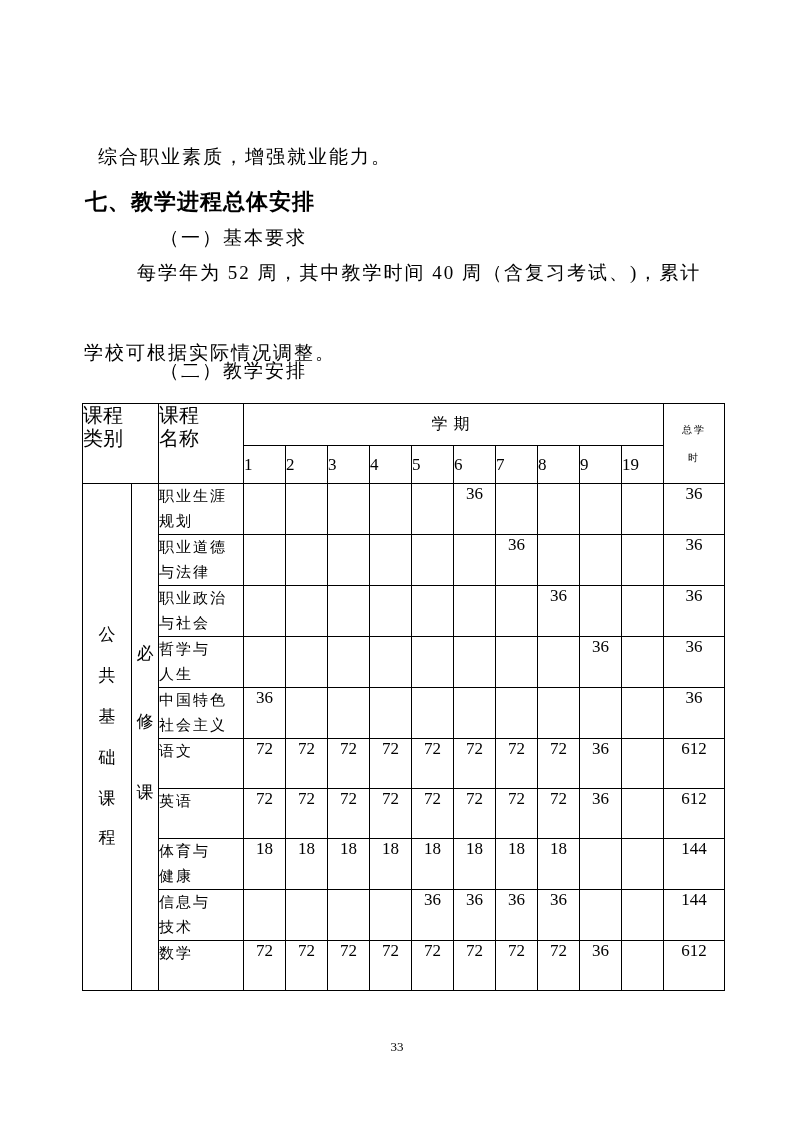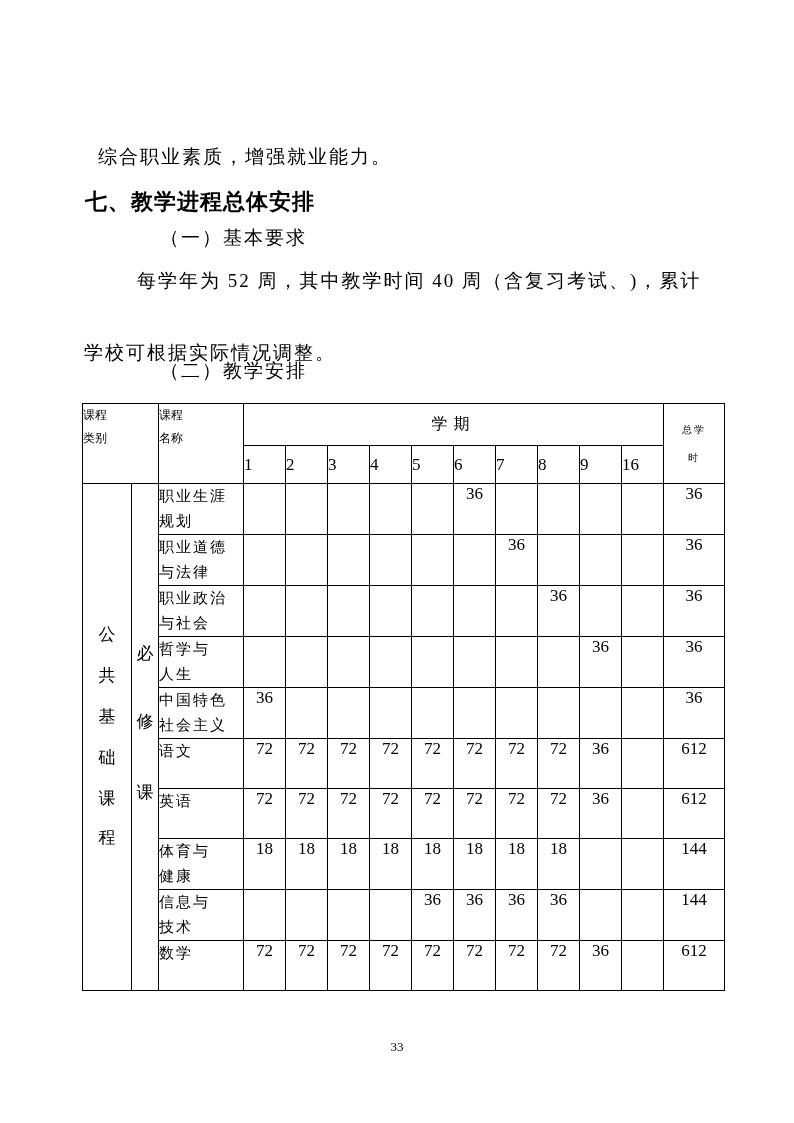--- a/index.html
+++ b/index.html
@@ -32,21 +32,21 @@
     font-weight:400;
     font-family:"Liberation Serif","DejaVu Serif",serif;
     overflow:hidden;
   }
   tr.hrow1 { height:42px; }
   tr.hrow2 { height:38px; }
   tr.brow  { height:50px; }
   .hdr-left {
     text-align:left; vertical-align:top;
     padding:5px 0 0 9px;
-    font-size:12px; line-height:23px;
+    font-size:20px; line-height:23px;
     white-space:pre-line;
   }
   .hdr-sem { text-align:center; vertical-align:middle; font-size:16px; letter-spacing:6px; }
   .hdr-total {
     text-align:center; vertical-align:middle;
     font-size:10px; line-height:28px;
     white-space:pre-line; letter-spacing:2px;
   }
   .sem-num { text-align:left; vertical-align:middle; padding-left:12px; font-size:17px; }
   .name-cell {
@@ -78,21 +78,21 @@
 <body>
 
 <div class="page">
 
   <div class="abs body-text" style="left:98px; top:146px;">综合职业素质，增强就业能力。</div>
 
   <div class="abs heading" style="left:85px; top:187px;">七、教学进程总体安排</div>
 
   <div class="abs body-text" style="left:160px; top:227px;text-align:right;">（一）基本要求</div>
 
-  <div class="abs body-text" style="left:137px; top:262px;margin-top:8px;">每学年为 52 周，其中教学时间 40 周（含复习考试、)，累计</div>
+  <div class="abs body-text" style="left:137px; top:262px;">每学年为 52 周，其中教学时间 40 周（含复习考试、)，累计</div>
 
 
   <div class="abs body-text" style="left:84px; top:342px;">学校可根据实际情况调整。</div>
 
   <div class="abs body-text" style="left:160px; top:360px;">（二）教学安排</div>
 
   <table class="course">
     <colgroup>
       <col style="width:49px">
         <col style="width:27px">
@@ -122,21 +122,21 @@
       <tr class="hrow2">
           <th class="sem-num">1</th>
           <th class="sem-num">2</th>
           <th class="sem-num">3</th>
           <th class="sem-num">4</th>
           <th class="sem-num">5</th>
           <th class="sem-num">6</th>
           <th class="sem-num">7</th>
           <th class="sem-num">8</th>
           <th class="sem-num">9</th>
-          <th class="sem-num">16</th>
+          <th class="sem-num">19</th>
         </tr>
     </thead>
     <tbody>
         <tr class="brow">
           <td class="cat-cell" rowspan="10"><span class="vtext vmain">公共基础课程</span></td>
           <td class="cat-cell" rowspan="10"><span class="vtext vsub">必修课</span></td>
           <td class="name-cell">职业生涯
 规划</td>
           <td class="val-cell"></td>
           <td class="val-cell"></td>

